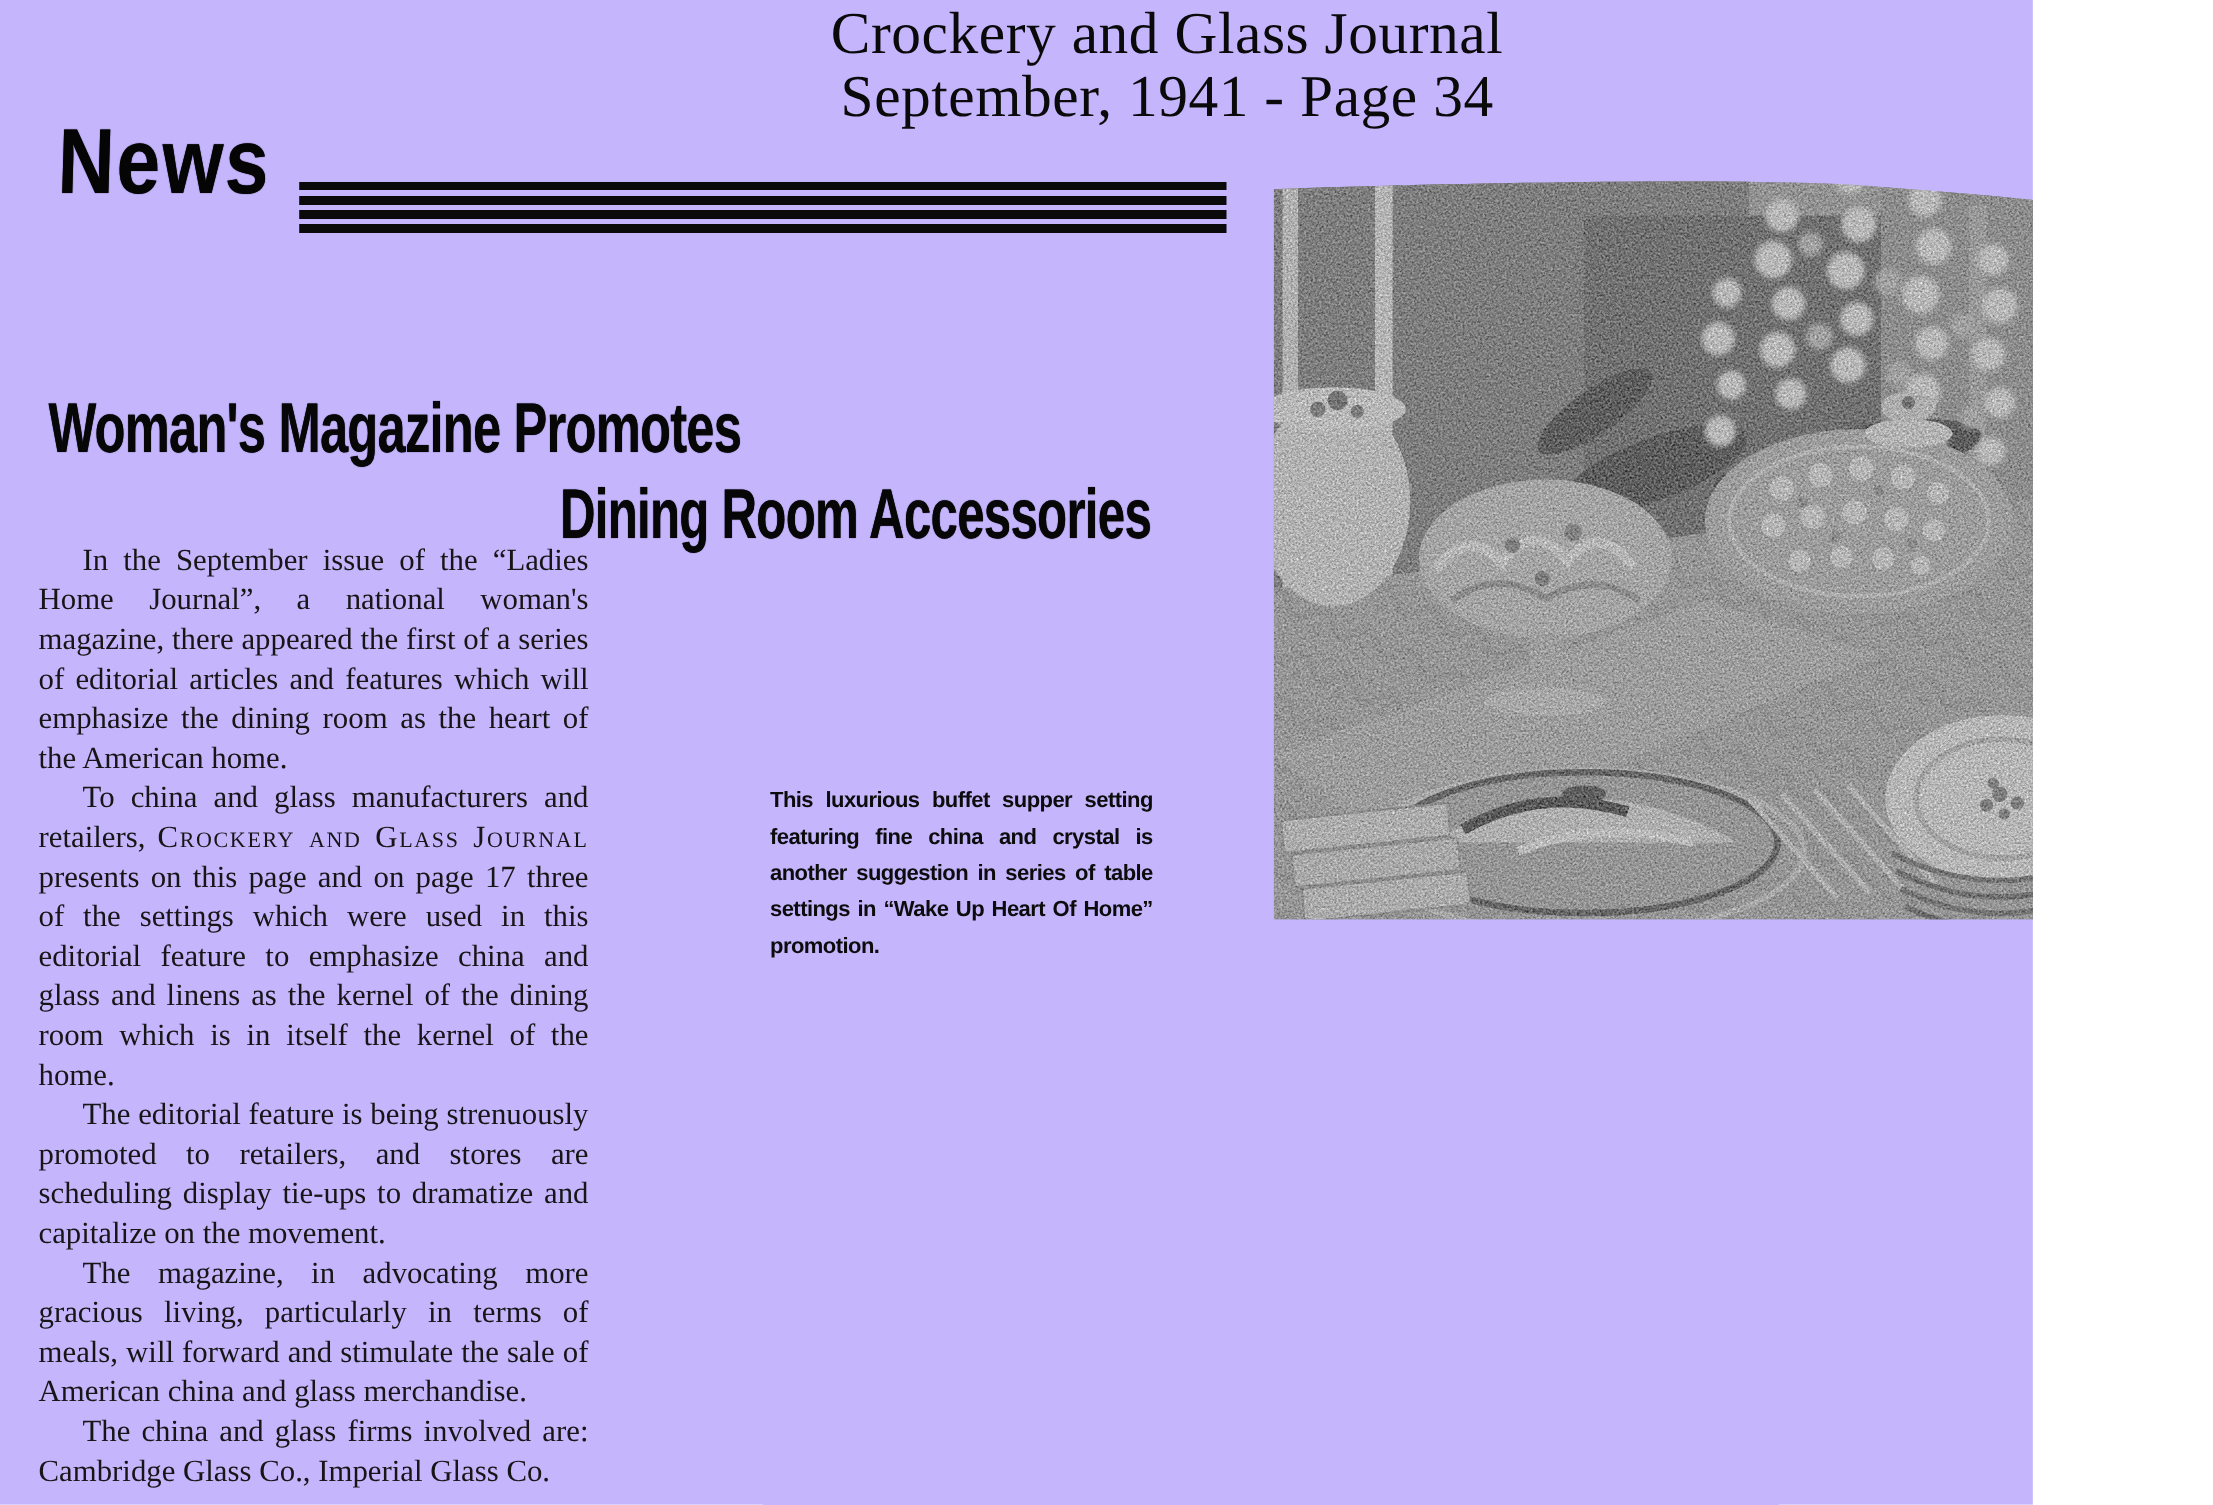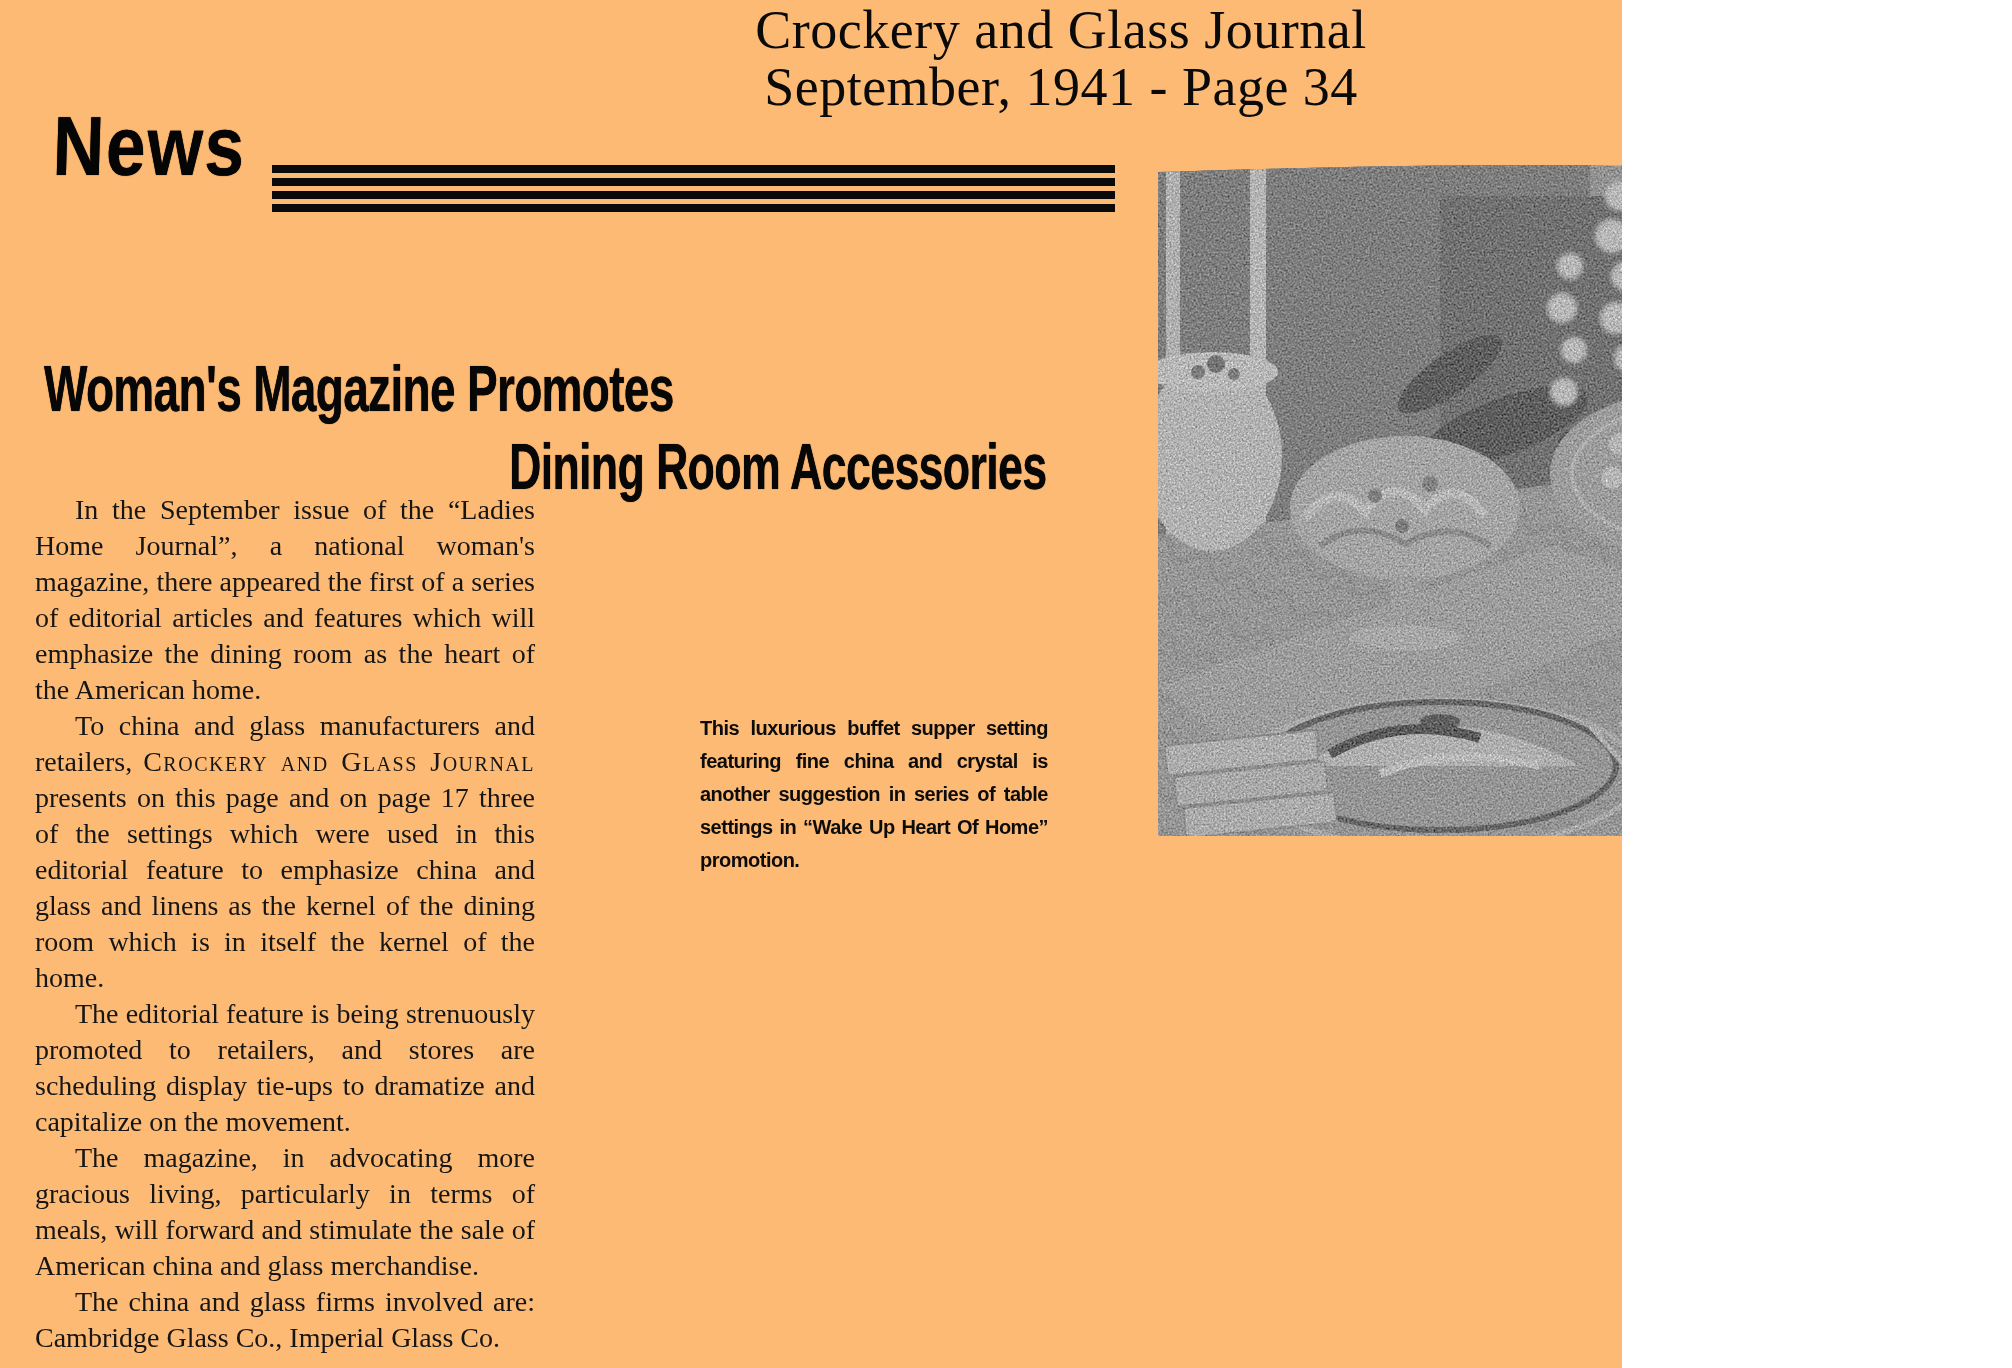--- a/index.html
+++ b/index.html
@@ -1,17 +1,17 @@
 <!DOCTYPE html>
 <html><head>
 <meta charset="utf-8">
 <style>
   html,body{margin:0;padding:0;background:#ffffff;}
   #page{
-    position:relative;width:1622px;height:1368px;background:#fdba74;
+    position:relative;width:1848px;height:1368px;background:#c4b5fd;
     overflow:hidden;color:#0d0d0d;
   }
   
   #title{
     position:absolute;left:561px;top:2px;width:1000px;text-align:center;
     font-family:"Liberation Serif",serif;font-size:54px;line-height:57px;
     color:#0a0a0a;letter-spacing:0.5px;
   }
   
   #news-label{

